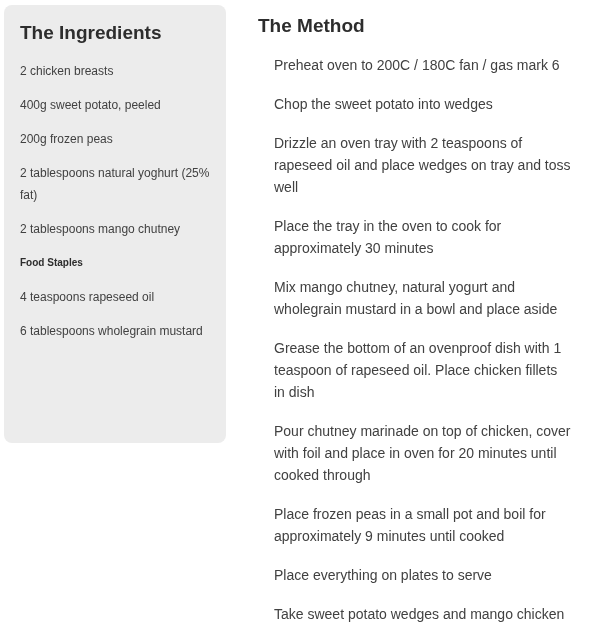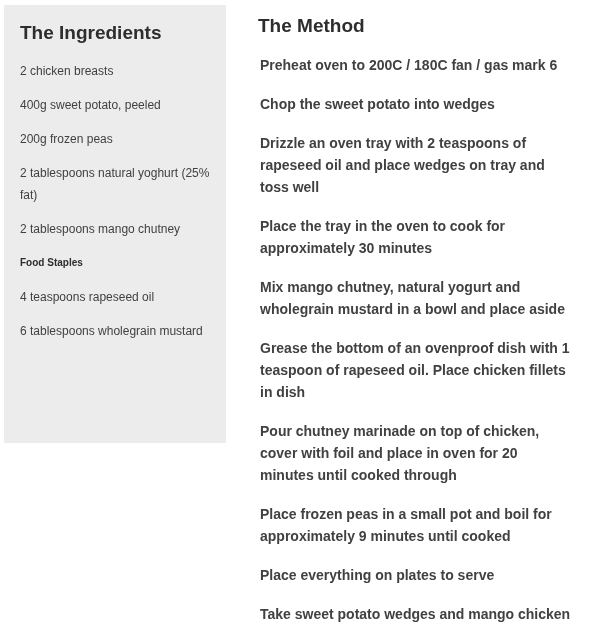--- a/index.html
+++ b/index.html
@@ -23,21 +23,21 @@
     overflow: hidden;
   }
   
   .ingredients-panel {
     position: absolute;
     left: 4px;
     top: 5px;
     width: 222px;
     height: 438px;
     background: var(--panel-bg);
-    border-radius: 0;
+    border-radius: 8px;
     padding: 16px 16px 32px 16px;
   }
   .ingredients-panel h2 {
     margin: 0 0 15px 0;
     font-size: 19px;
     line-height: 24px;
     font-weight: bold;
     color: var(--heading-text);
   }
   .ing-item {
@@ -61,25 +61,24 @@
     width: 313px;
   }
   .method-col h2 {
     margin: 0 0 15px 0;
     font-size: 19px;
     line-height: 26px;
     font-weight: bold;
     color: var(--heading-text);
   }
   .step {
-    margin: 0 0 17px 2px;
+    margin: 0 0 17px 16px;
     font-size: 14px;
     line-height: 22px;
     color: var(--body-text);
-    font-weight: bold;
   }
 </style>
 </head>
 <body>
 
 <div class="page">
 
   <aside class="ingredients-panel">
     <h2>The Ingredients</h2>
 

